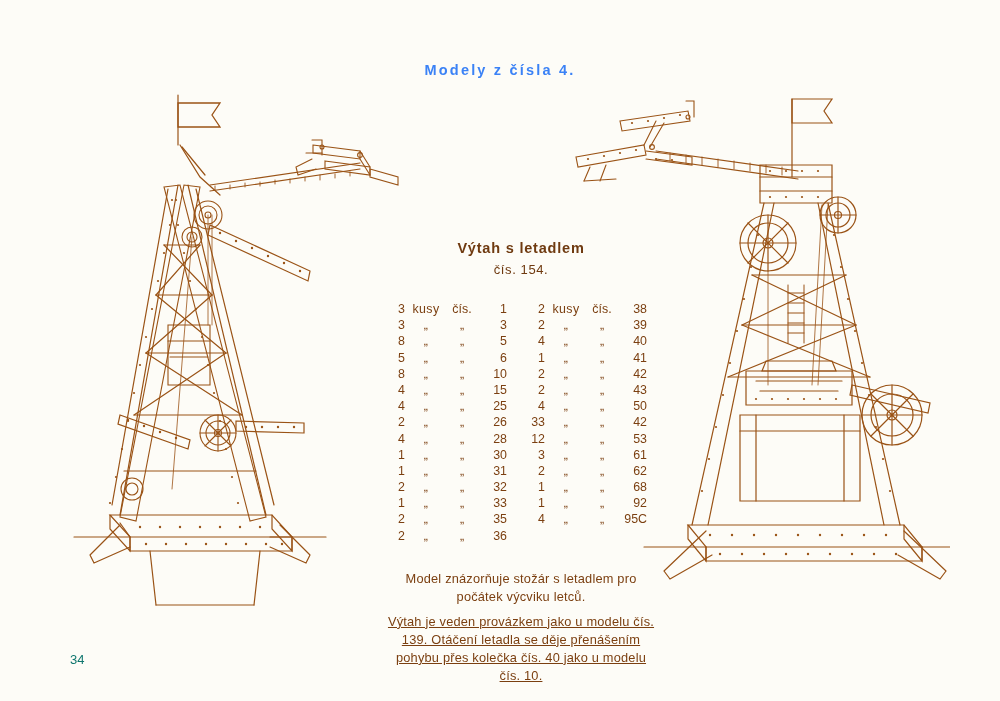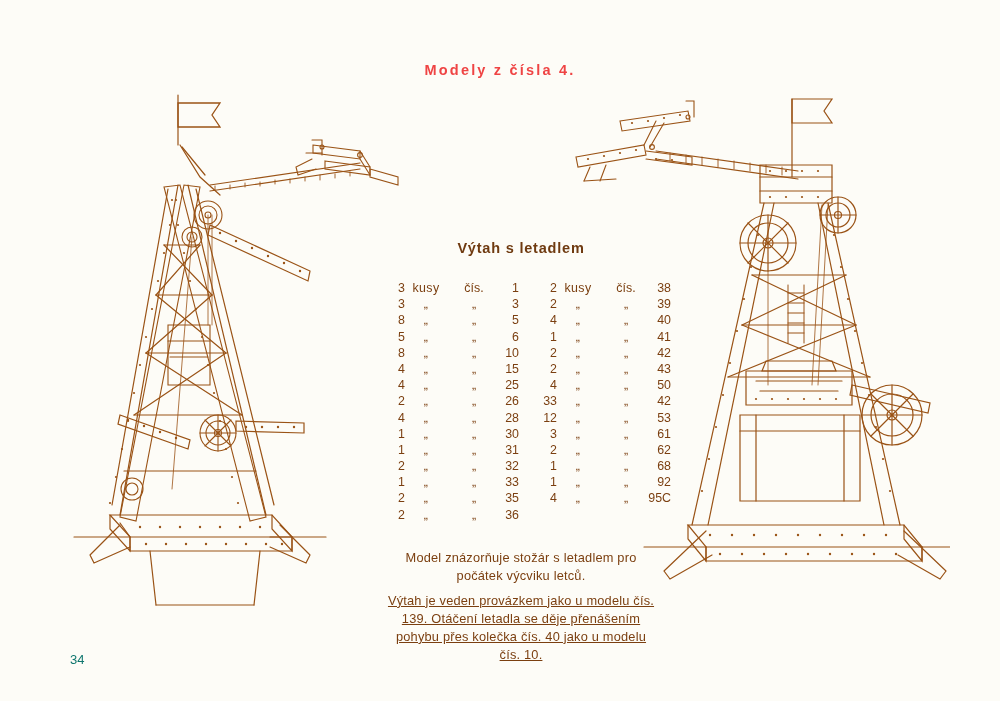--- a/index.html
+++ b/index.html
@@ -18,21 +18,21 @@
   }
   
   .page-title {
     position: absolute;
     top: 62px;
     left: 0;
     width: 1000px;
     text-align: center;
     font-size: 14.5px;
     letter-spacing: 2.2px;
-    color: #ef4444;
+    color: #3b82f6;
     font-weight: 600;
   }
   
   .center-col {
     position: absolute;
     left: 385px;
     top: 205px;
     width: 272px;
     color: #7b3f10;
   }
@@ -75,21 +75,20 @@
   .parts-col .kusy {
     display: inline-block;
     width: 42px;
     text-align: center;
     letter-spacing: 0.4px;
   }
   .parts-col .cis {
     display: inline-block;
     width: 30px;
     text-align: center;
-    margin-left: 12px;
   }
   .parts-col .num {
     display: inline-block;
     width: 30px;
     text-align: right;
   }
   .paragraph {
     font-size: 12.8px;
     line-height: 18px;
     text-align: center;
@@ -437,20 +436,21 @@
       <path d="M192 190 L286 190"></path>
       <path d="M182 240 L296 240"></path>
       <path d="M168 292 L310 292"></path>
       <path d="M192 190 L296 240 M286 190 L182 240"></path>
       <path d="M182 240 L310 292 M296 240 L168 292"></path>
     </g>
   </svg>
 
   <div class="center-col">
     <div class="model-name">Výtah s letadlem</div>
+    <div class="model-num">čís. 154.</div>
 
     <div class="parts-wrap">
       <div class="parts-col">
         <div class="row">
           <span class="qty">3</span>
           <span class="kusy">kusy</span>
           <span class="cis">čís.</span>
           <span class="num">1</span>
         </div>
         <div class="row">

